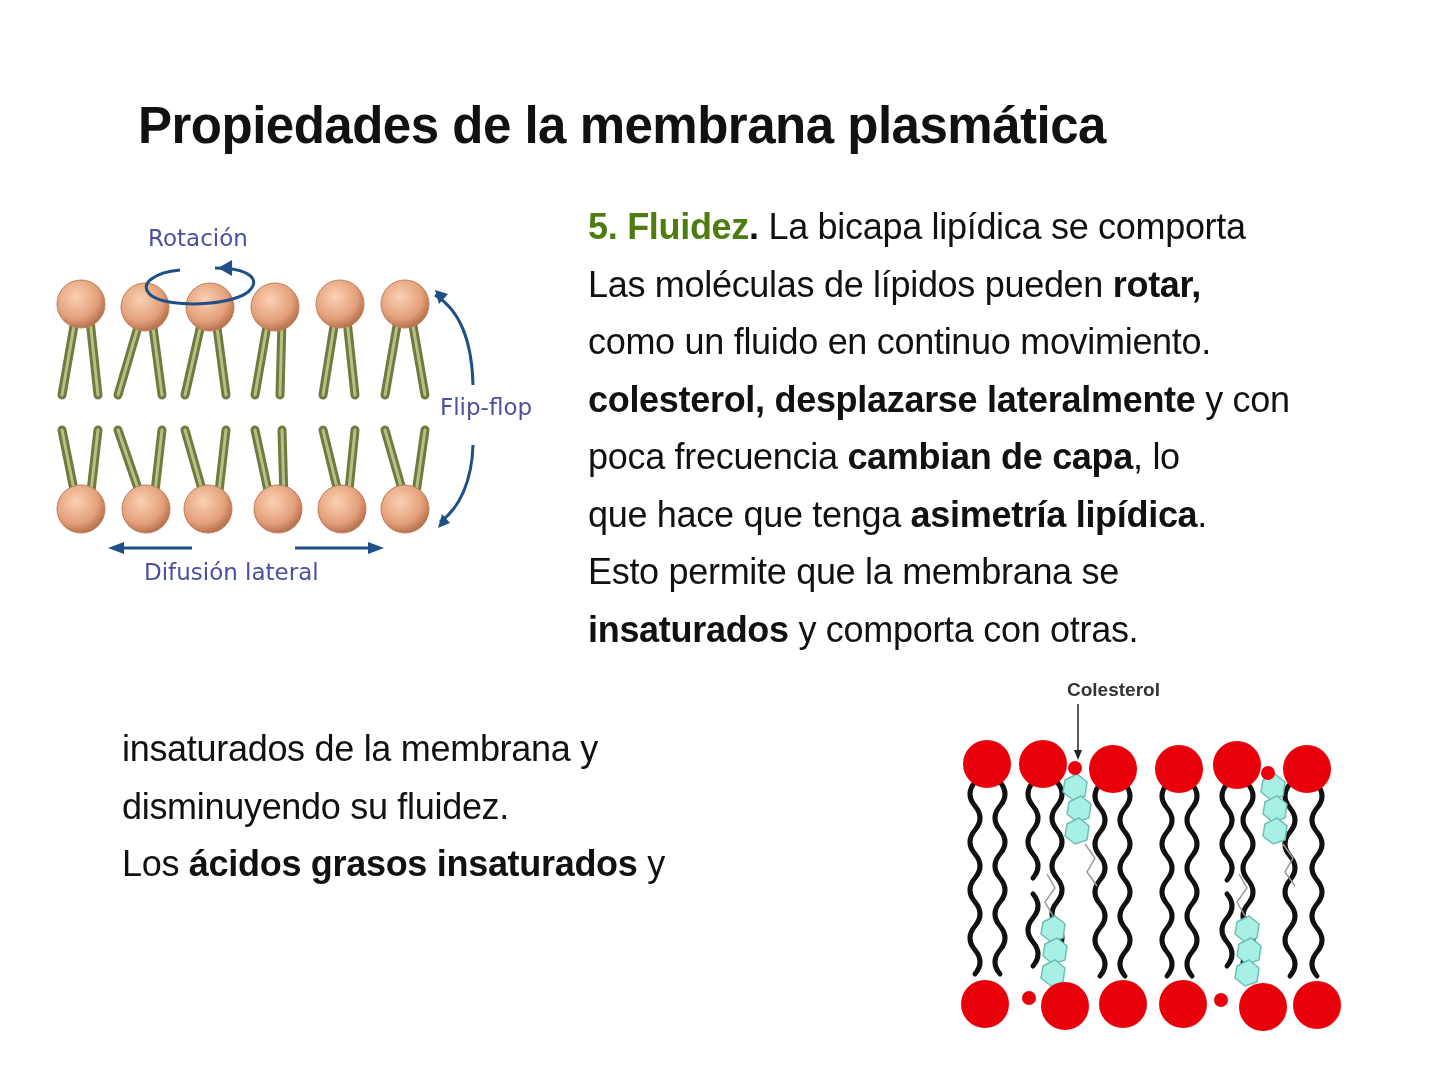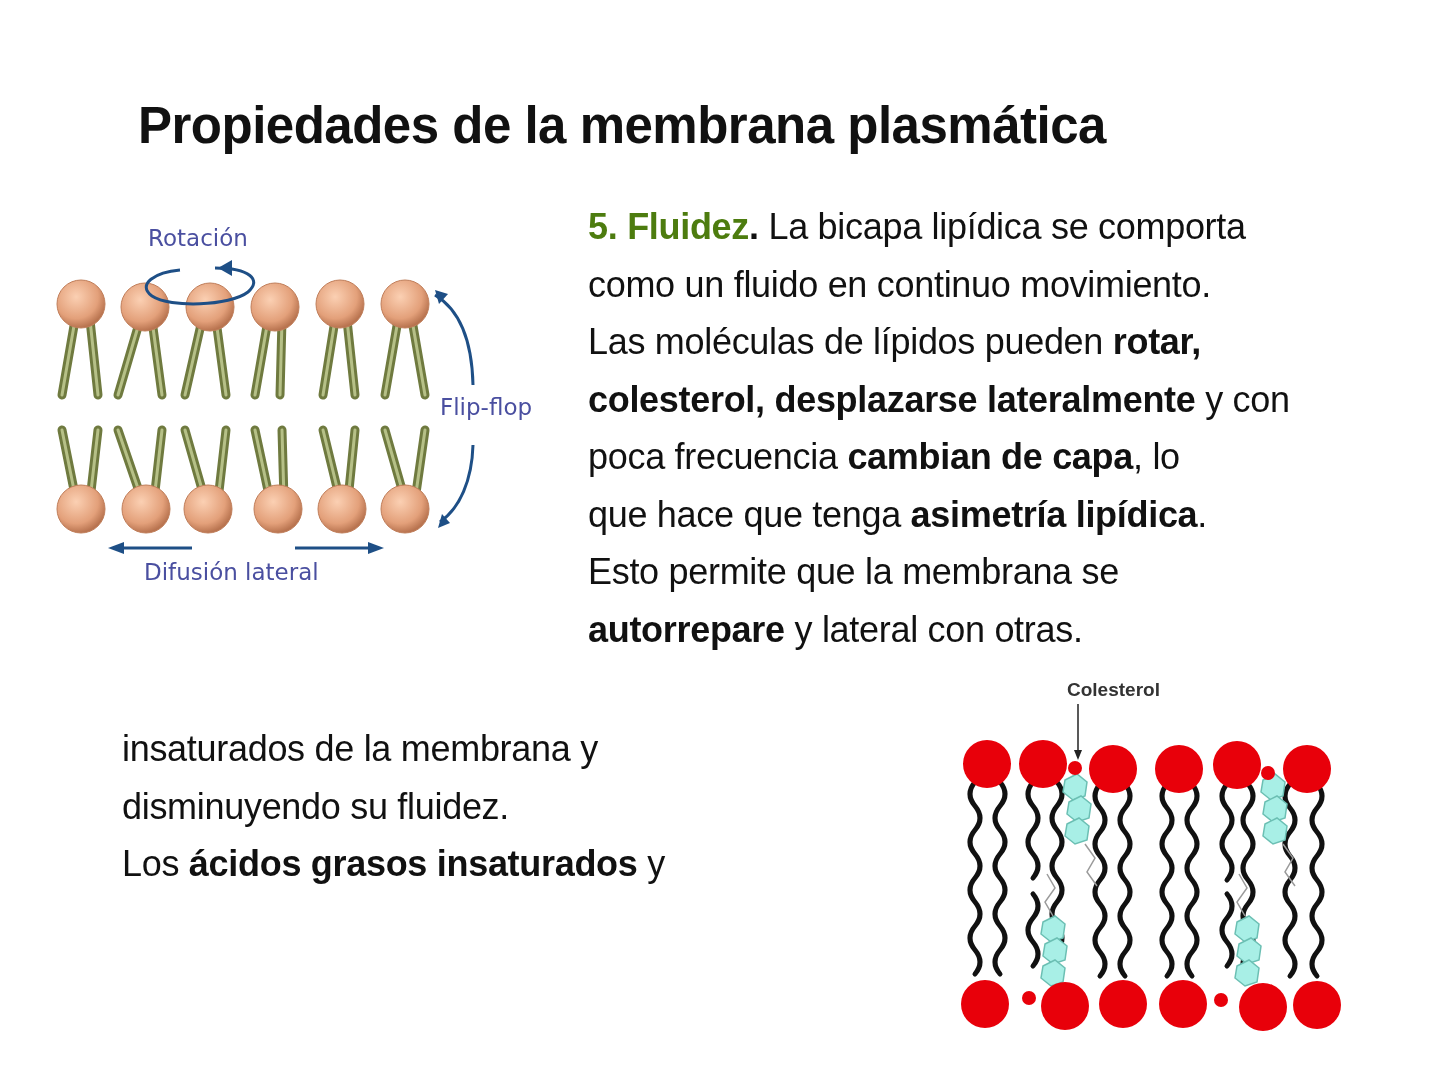--- a/index.html
+++ b/index.html
@@ -123,27 +123,27 @@
     <line x1="82" y1="338" x2="152" y2="338"></line>
     <line x1="255" y1="338" x2="330" y2="338"></line>
   </g>
   <polygon points="68,338 84,332 84,344" fill="#1e4f86"></polygon>
   <polygon points="344,338 328,332 328,344" fill="#1e4f86"></polygon>
   <text class="lbl" x="104" y="370">Difusión lateral</text>
 </svg>
 
 <div class="para p1" id="p1">
     <span class="line"><b class="accent">5. Fluidez</b><b>.</b><span> La bicapa lipídica se comporta</span></span>
+    <span class="line"><span>Las moléculas de lípidos pueden  </span><b>rotar,</b></span>
     <span class="line"><span>como un fluido en continuo movimiento.</span></span>
-    <span class="line"><span>Las moléculas de lípidos pueden  </span><b>rotar,</b></span>
     <span class="line"><b>colesterol, desplazarse lateralmente</b><span> y con</span></span>
     <span class="line"><span>poca  frecuencia </span><b>cambian de  capa</b><span>, lo</span></span>
     <span class="line"><span>que hace que tenga </span><b>asimetría lipídica</b><span>.</span></span>
     <span class="line"><span>Esto permite que la membrana se</span></span>
-    <span class="line"><b>autorrepare</b><span> y lateral con otras.</span></span>
+    <span class="line"><b>insaturados</b><span> y comporta con otras.</span></span>
   </div>
 
 <div class="para p2" id="p2">
     <span class="line"><span>insaturados de la membrana y</span></span>
     <span class="line"><span>disminuyendo su fluidez.</span></span>
     <span class="line"><span>Los </span><b>ácidos grasos insaturados</b><span> y</span></span>
   </div>
 
 <svg class="fig fig2" viewBox="0 0 400 370" xmlns="http://www.w3.org/2000/svg">
   <text class="lbl2" x="122" y="24">Colesterol</text>

